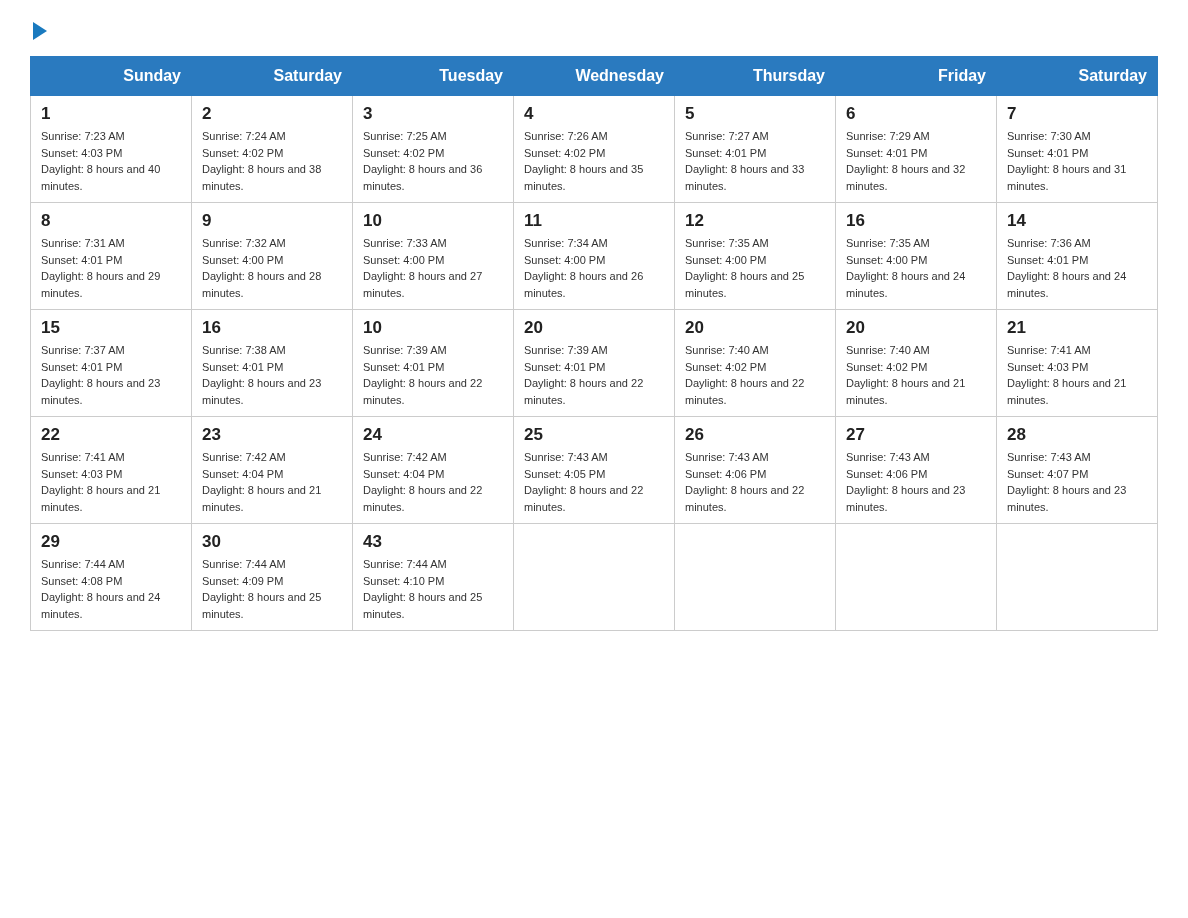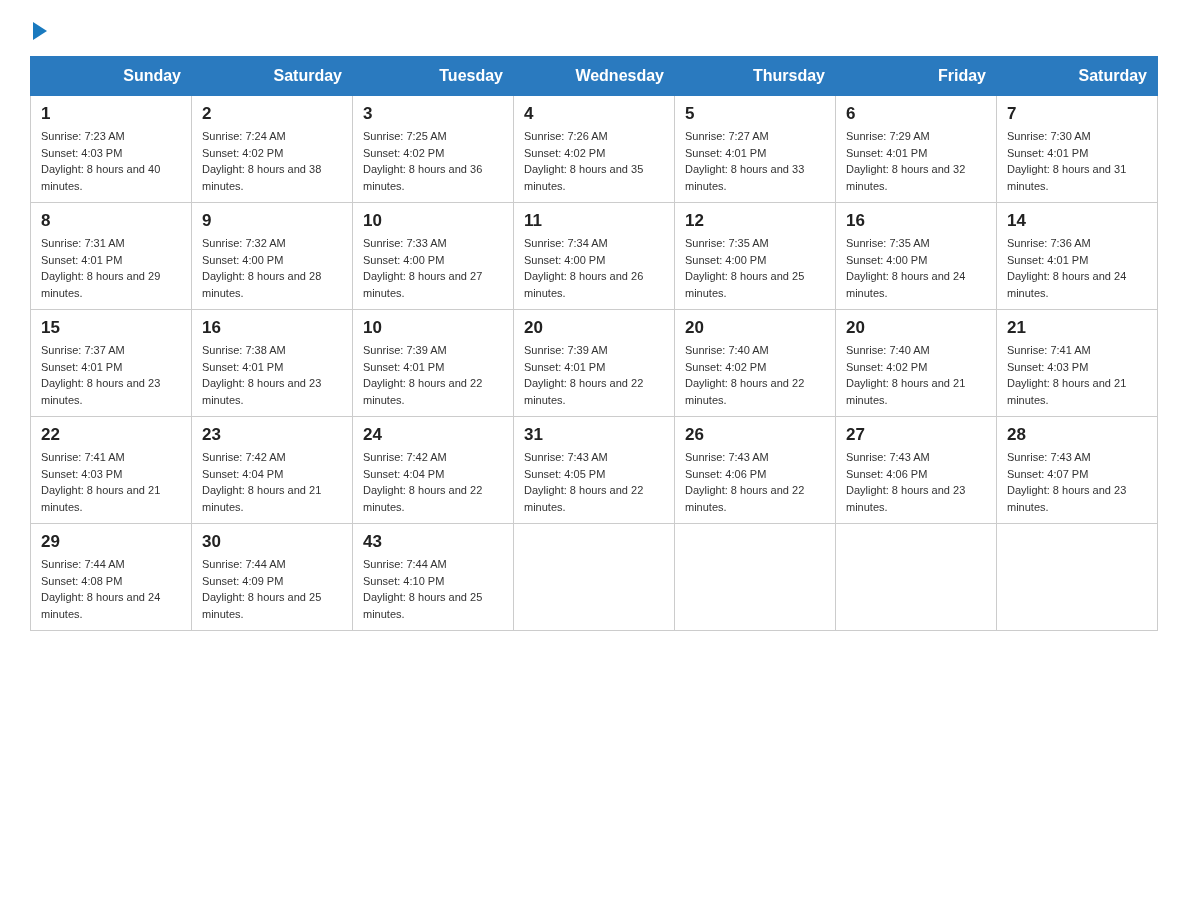--- a/index.html
+++ b/index.html
@@ -157,21 +157,21 @@
         <td><span class="day-num">10</span><span class="day-detail">Sunrise: 7:39 AM<br>Sunset: 4:01 PM<br>Daylight: 8 hours and 22 minutes.</span></td>
         <td><span class="day-num">20</span><span class="day-detail">Sunrise: 7:39 AM<br>Sunset: 4:01 PM<br>Daylight: 8 hours and 22 minutes.</span></td>
         <td><span class="day-num">20</span><span class="day-detail">Sunrise: 7:40 AM<br>Sunset: 4:02 PM<br>Daylight: 8 hours and 22 minutes.</span></td>
         <td><span class="day-num">20</span><span class="day-detail">Sunrise: 7:40 AM<br>Sunset: 4:02 PM<br>Daylight: 8 hours and 21 minutes.</span></td>
         <td><span class="day-num">21</span><span class="day-detail">Sunrise: 7:41 AM<br>Sunset: 4:03 PM<br>Daylight: 8 hours and 21 minutes.</span></td>
       </tr>
       <tr>
         <td><span class="day-num">22</span><span class="day-detail">Sunrise: 7:41 AM<br>Sunset: 4:03 PM<br>Daylight: 8 hours and 21 minutes.</span></td>
         <td><span class="day-num">23</span><span class="day-detail">Sunrise: 7:42 AM<br>Sunset: 4:04 PM<br>Daylight: 8 hours and 21 minutes.</span></td>
         <td><span class="day-num">24</span><span class="day-detail">Sunrise: 7:42 AM<br>Sunset: 4:04 PM<br>Daylight: 8 hours and 22 minutes.</span></td>
-        <td><span class="day-num">31</span><span class="day-detail">Sunrise: 7:43 AM<br>Sunset: 4:05 PM<br>Daylight: 8 hours and 22 minutes.</span></td>
+        <td><span class="day-num">25</span><span class="day-detail">Sunrise: 7:43 AM<br>Sunset: 4:05 PM<br>Daylight: 8 hours and 22 minutes.</span></td>
         <td><span class="day-num">26</span><span class="day-detail">Sunrise: 7:43 AM<br>Sunset: 4:06 PM<br>Daylight: 8 hours and 22 minutes.</span></td>
         <td><span class="day-num">27</span><span class="day-detail">Sunrise: 7:43 AM<br>Sunset: 4:06 PM<br>Daylight: 8 hours and 23 minutes.</span></td>
         <td><span class="day-num">28</span><span class="day-detail">Sunrise: 7:43 AM<br>Sunset: 4:07 PM<br>Daylight: 8 hours and 23 minutes.</span></td>
       </tr>
       <tr>
         <td><span class="day-num">29</span><span class="day-detail">Sunrise: 7:44 AM<br>Sunset: 4:08 PM<br>Daylight: 8 hours and 24 minutes.</span></td>
         <td><span class="day-num">30</span><span class="day-detail">Sunrise: 7:44 AM<br>Sunset: 4:09 PM<br>Daylight: 8 hours and 25 minutes.</span></td>
         <td><span class="day-num">43</span><span class="day-detail">Sunrise: 7:44 AM<br>Sunset: 4:10 PM<br>Daylight: 8 hours and 25 minutes.</span></td>
         <td class="empty"></td>
         <td class="empty"></td>

